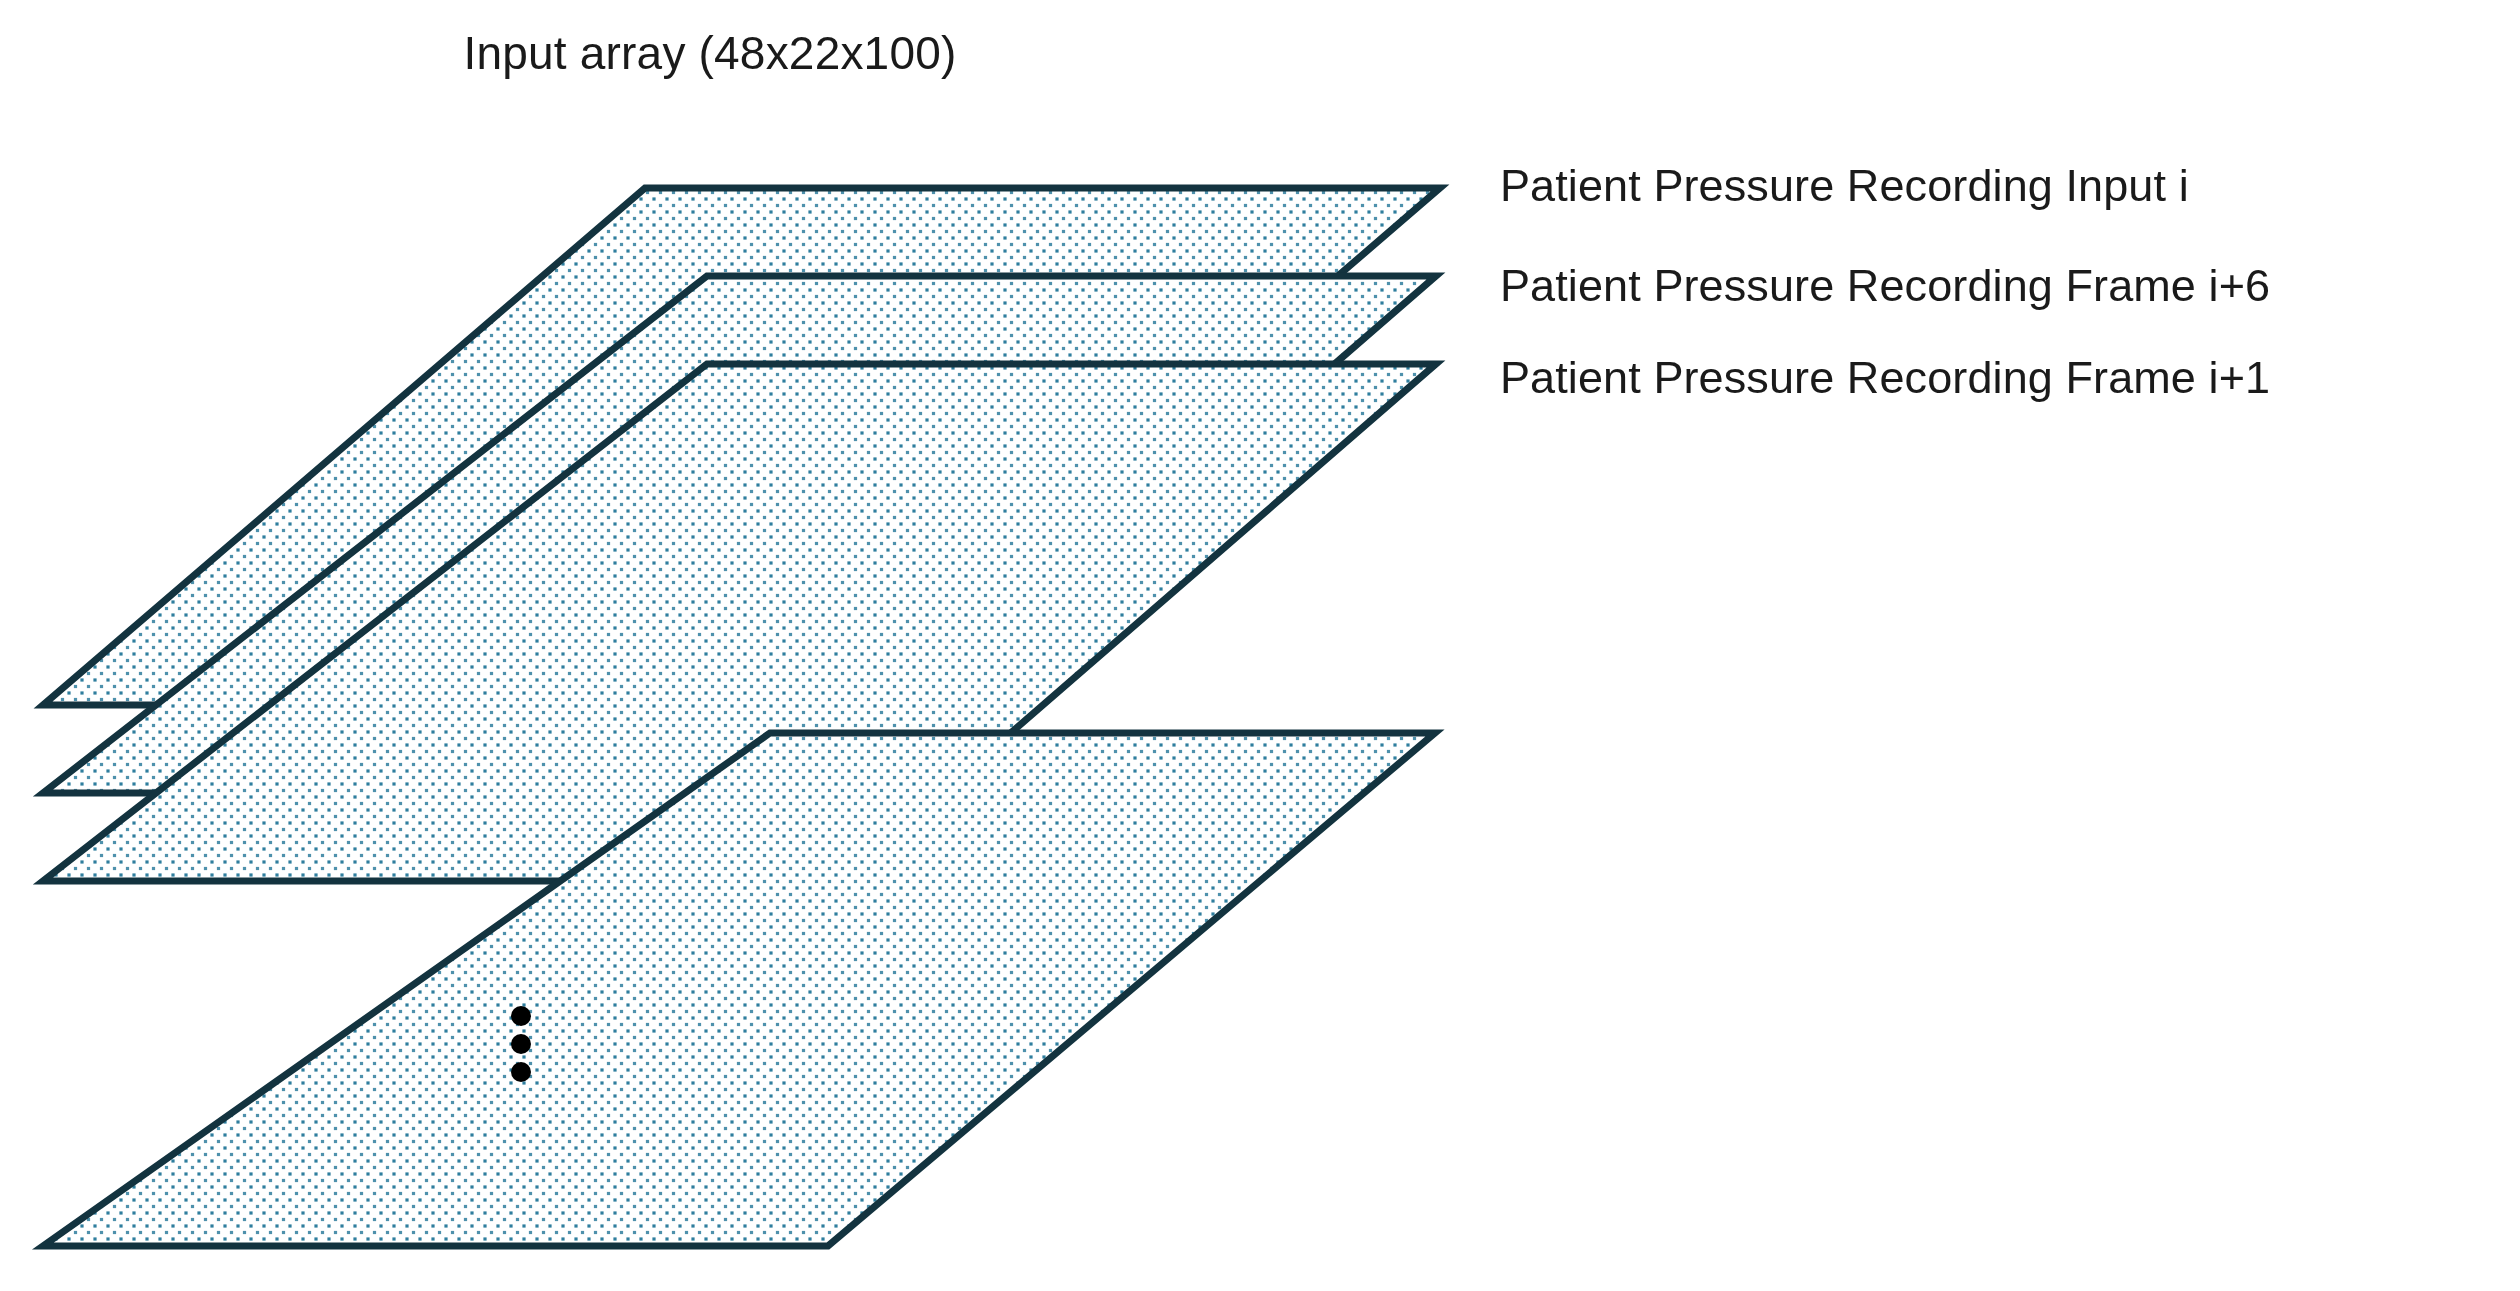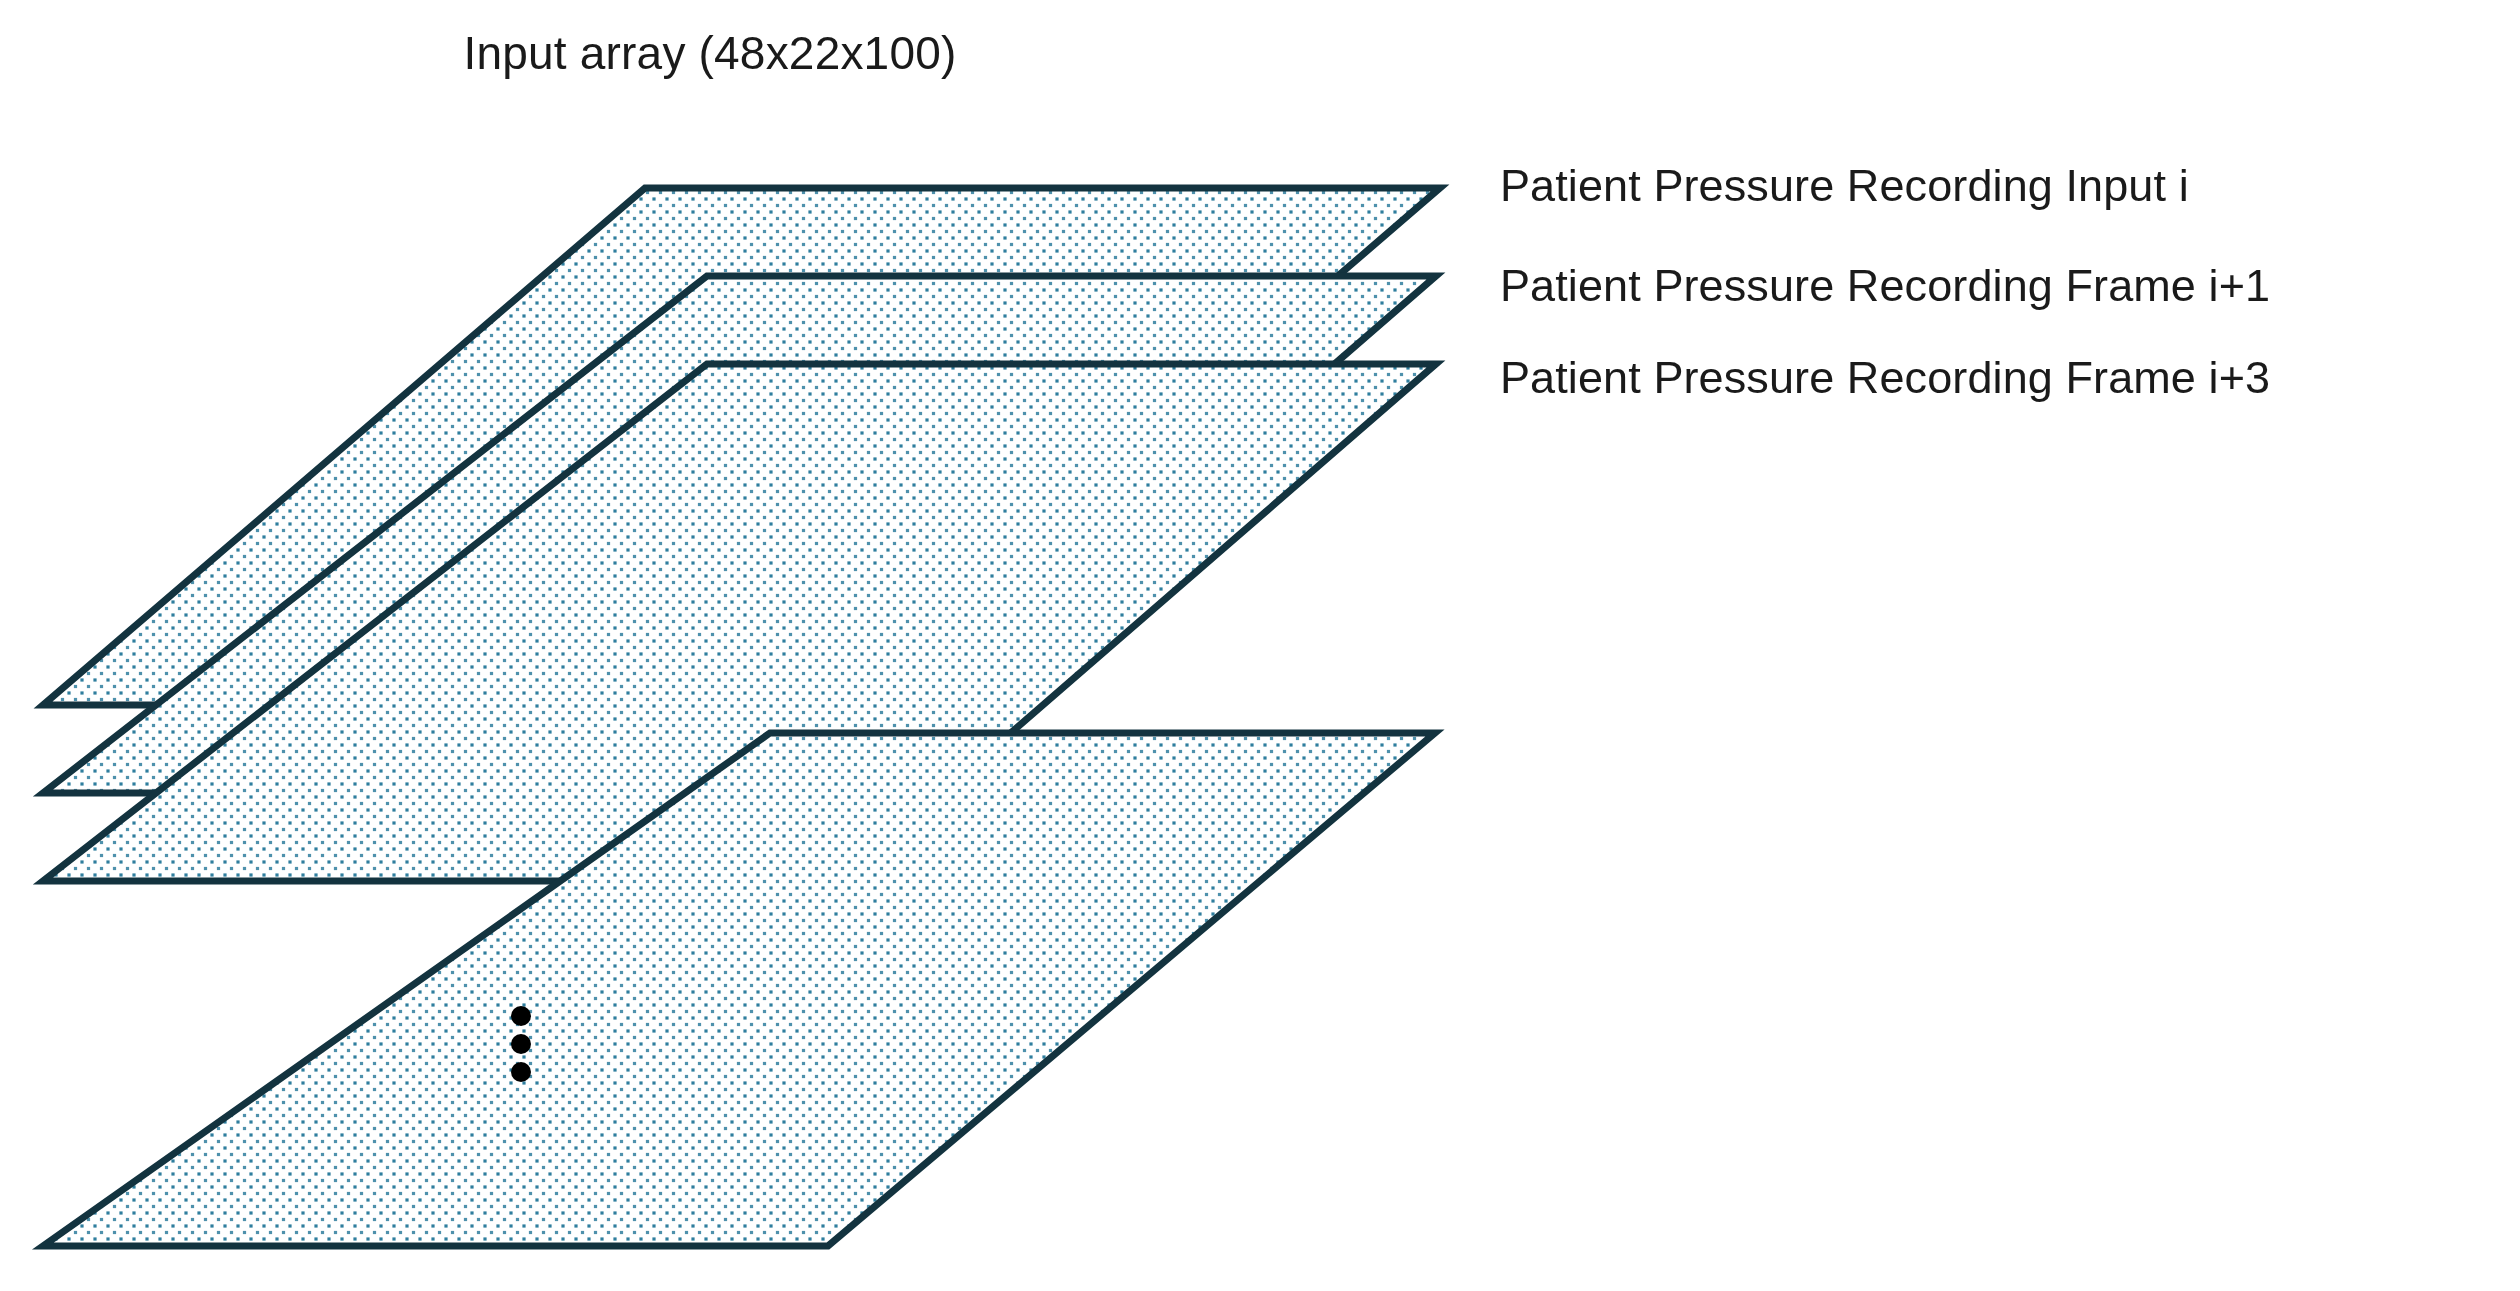--- a/index.html
+++ b/index.html
@@ -77,16 +77,16 @@
     </g>
 
     <g>
       <circle cx="521" cy="1016" r="10" fill="#000000"></circle>
       <circle cx="521" cy="1044" r="10" fill="#000000"></circle>
       <circle cx="521" cy="1072" r="10" fill="#000000"></circle>
     </g>
   </svg>
 
   <div class="frame-label lbl-0" style="color: rgb(26, 26, 26);">Patient Pressure Recording Input i</div>
-  <div class="frame-label lbl-1" style="color: rgb(26, 26, 26);">Patient Pressure Recording Frame i+1</div>
-  <div class="frame-label lbl-2" style="color: rgb(26, 26, 26);">Patient Pressure Recording Frame i+3</div>
+  <div class="frame-label lbl-1" style="color: rgb(26, 26, 26);">Patient Pressure Recording Frame i+6</div>
+  <div class="frame-label lbl-2" style="color: rgb(26, 26, 26);">Patient Pressure Recording Frame i+1</div>
 
 </div>
 
 </body></html>

